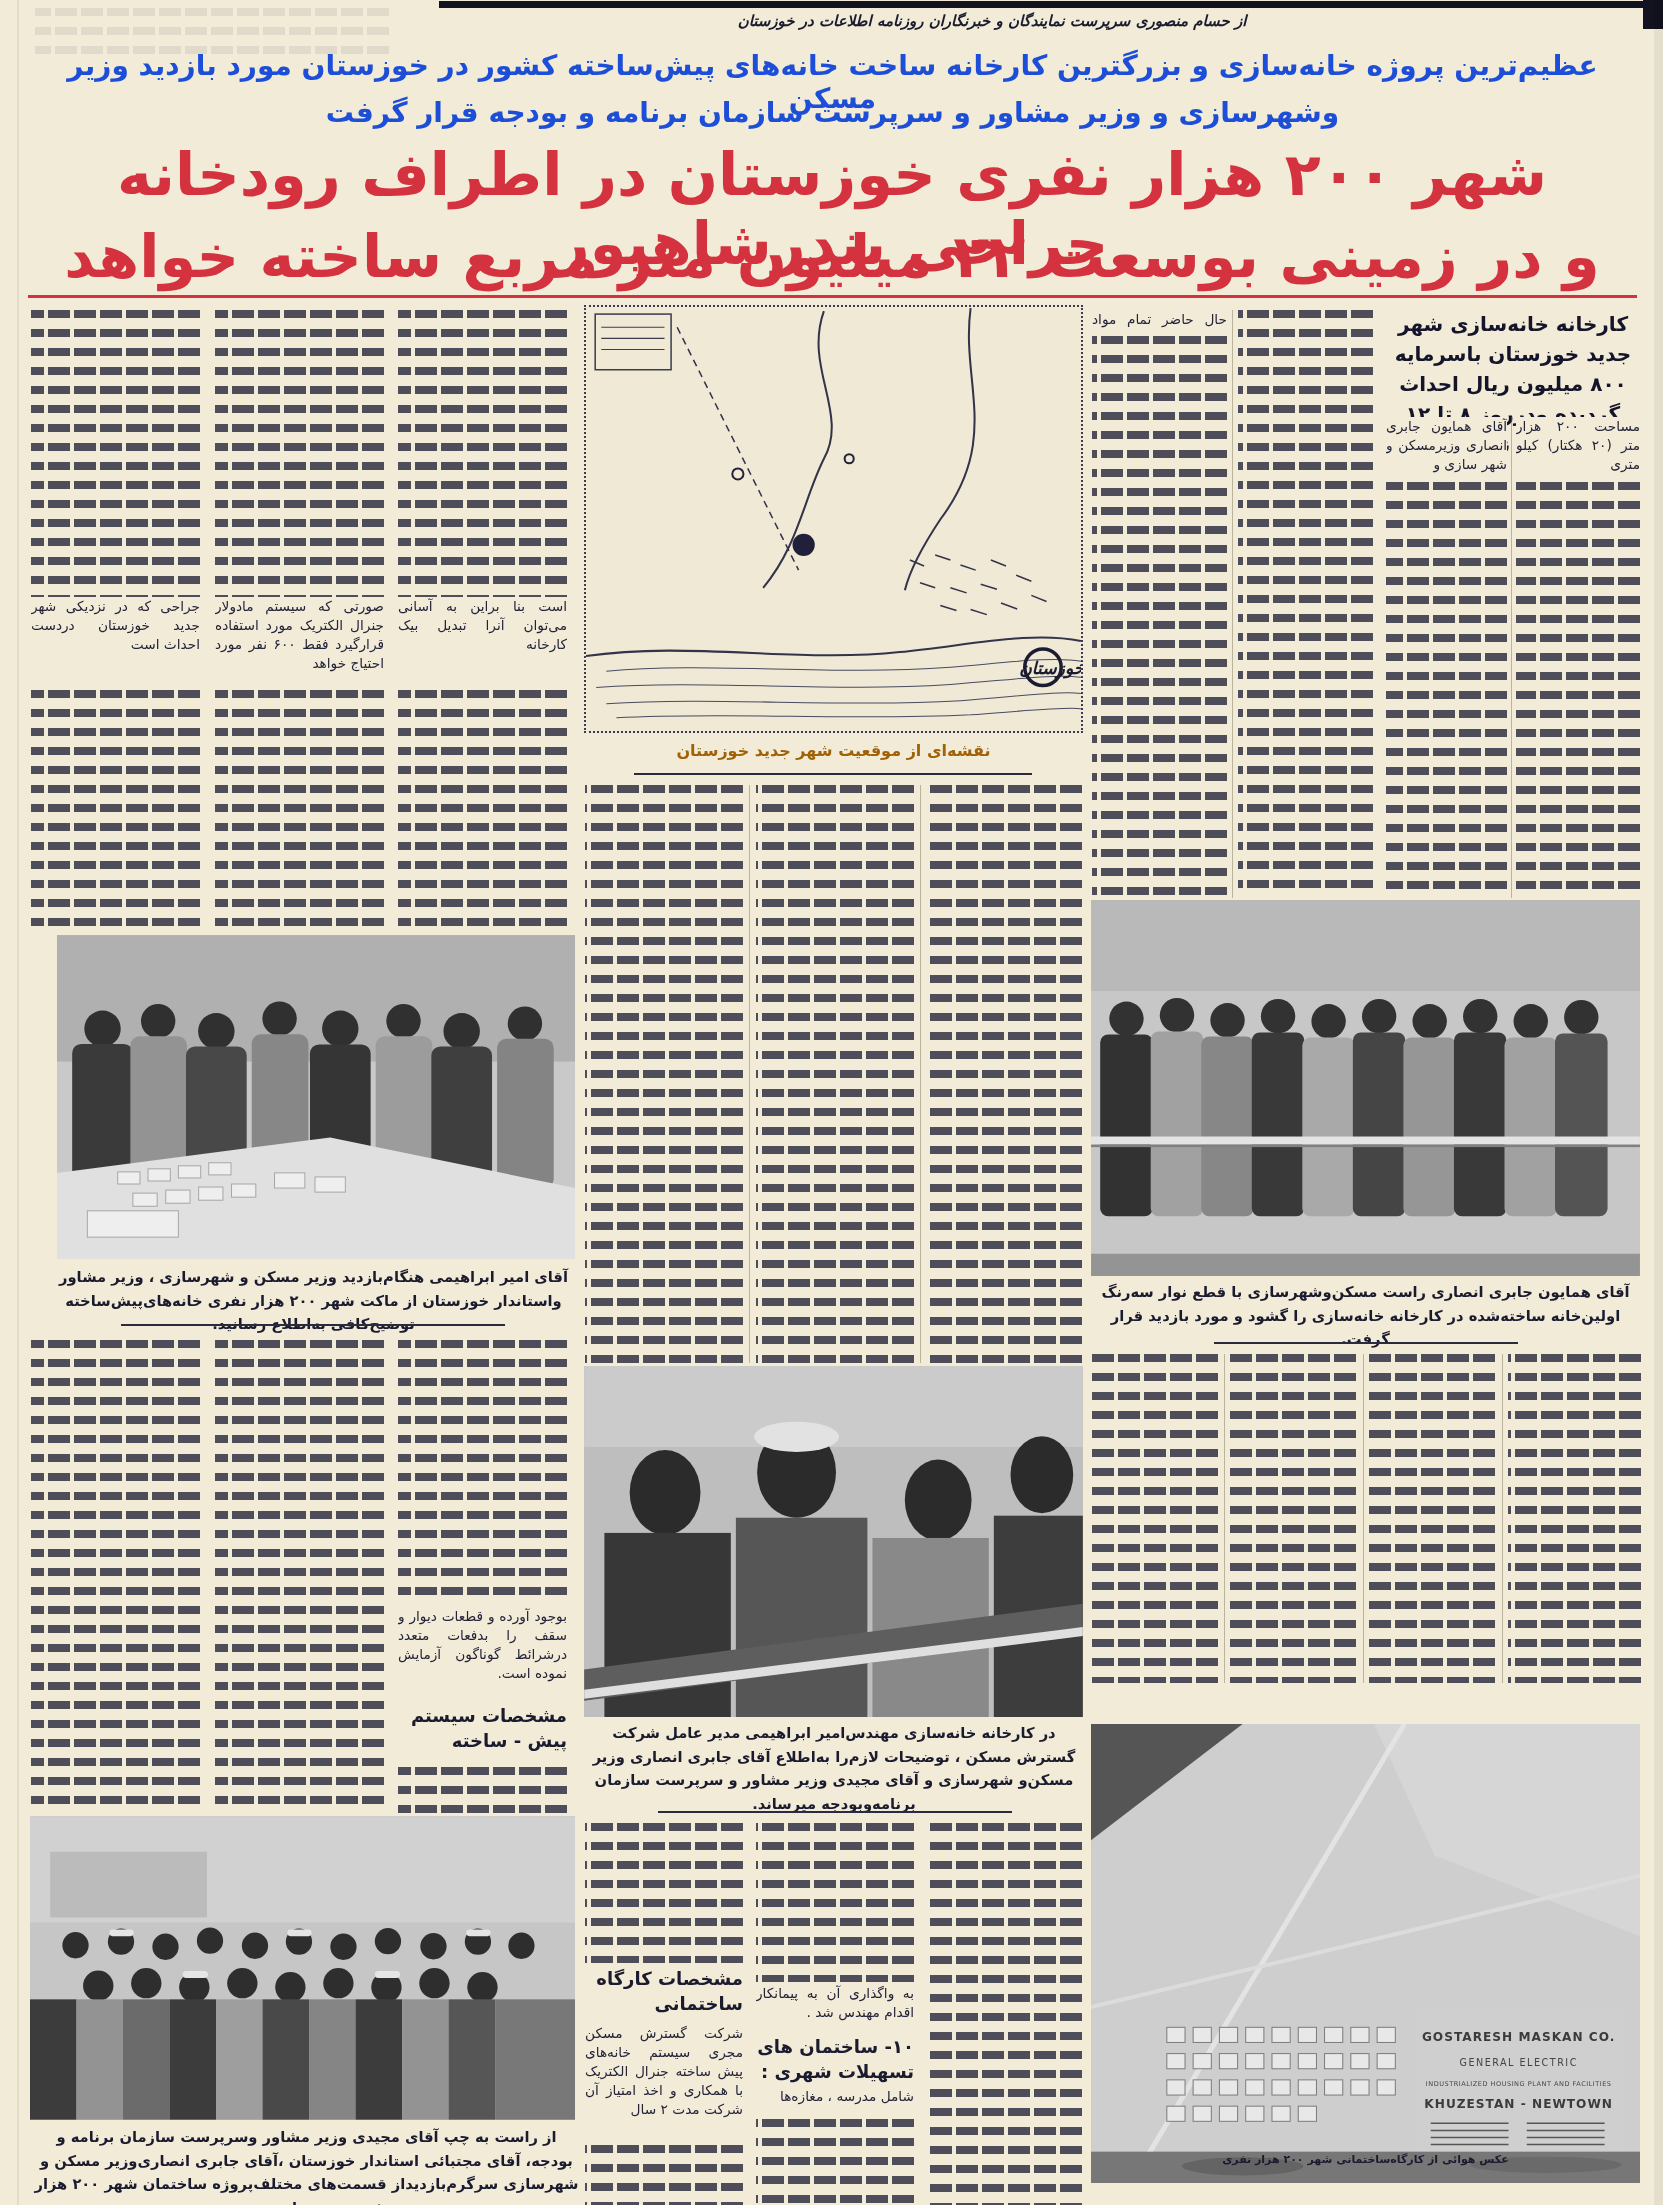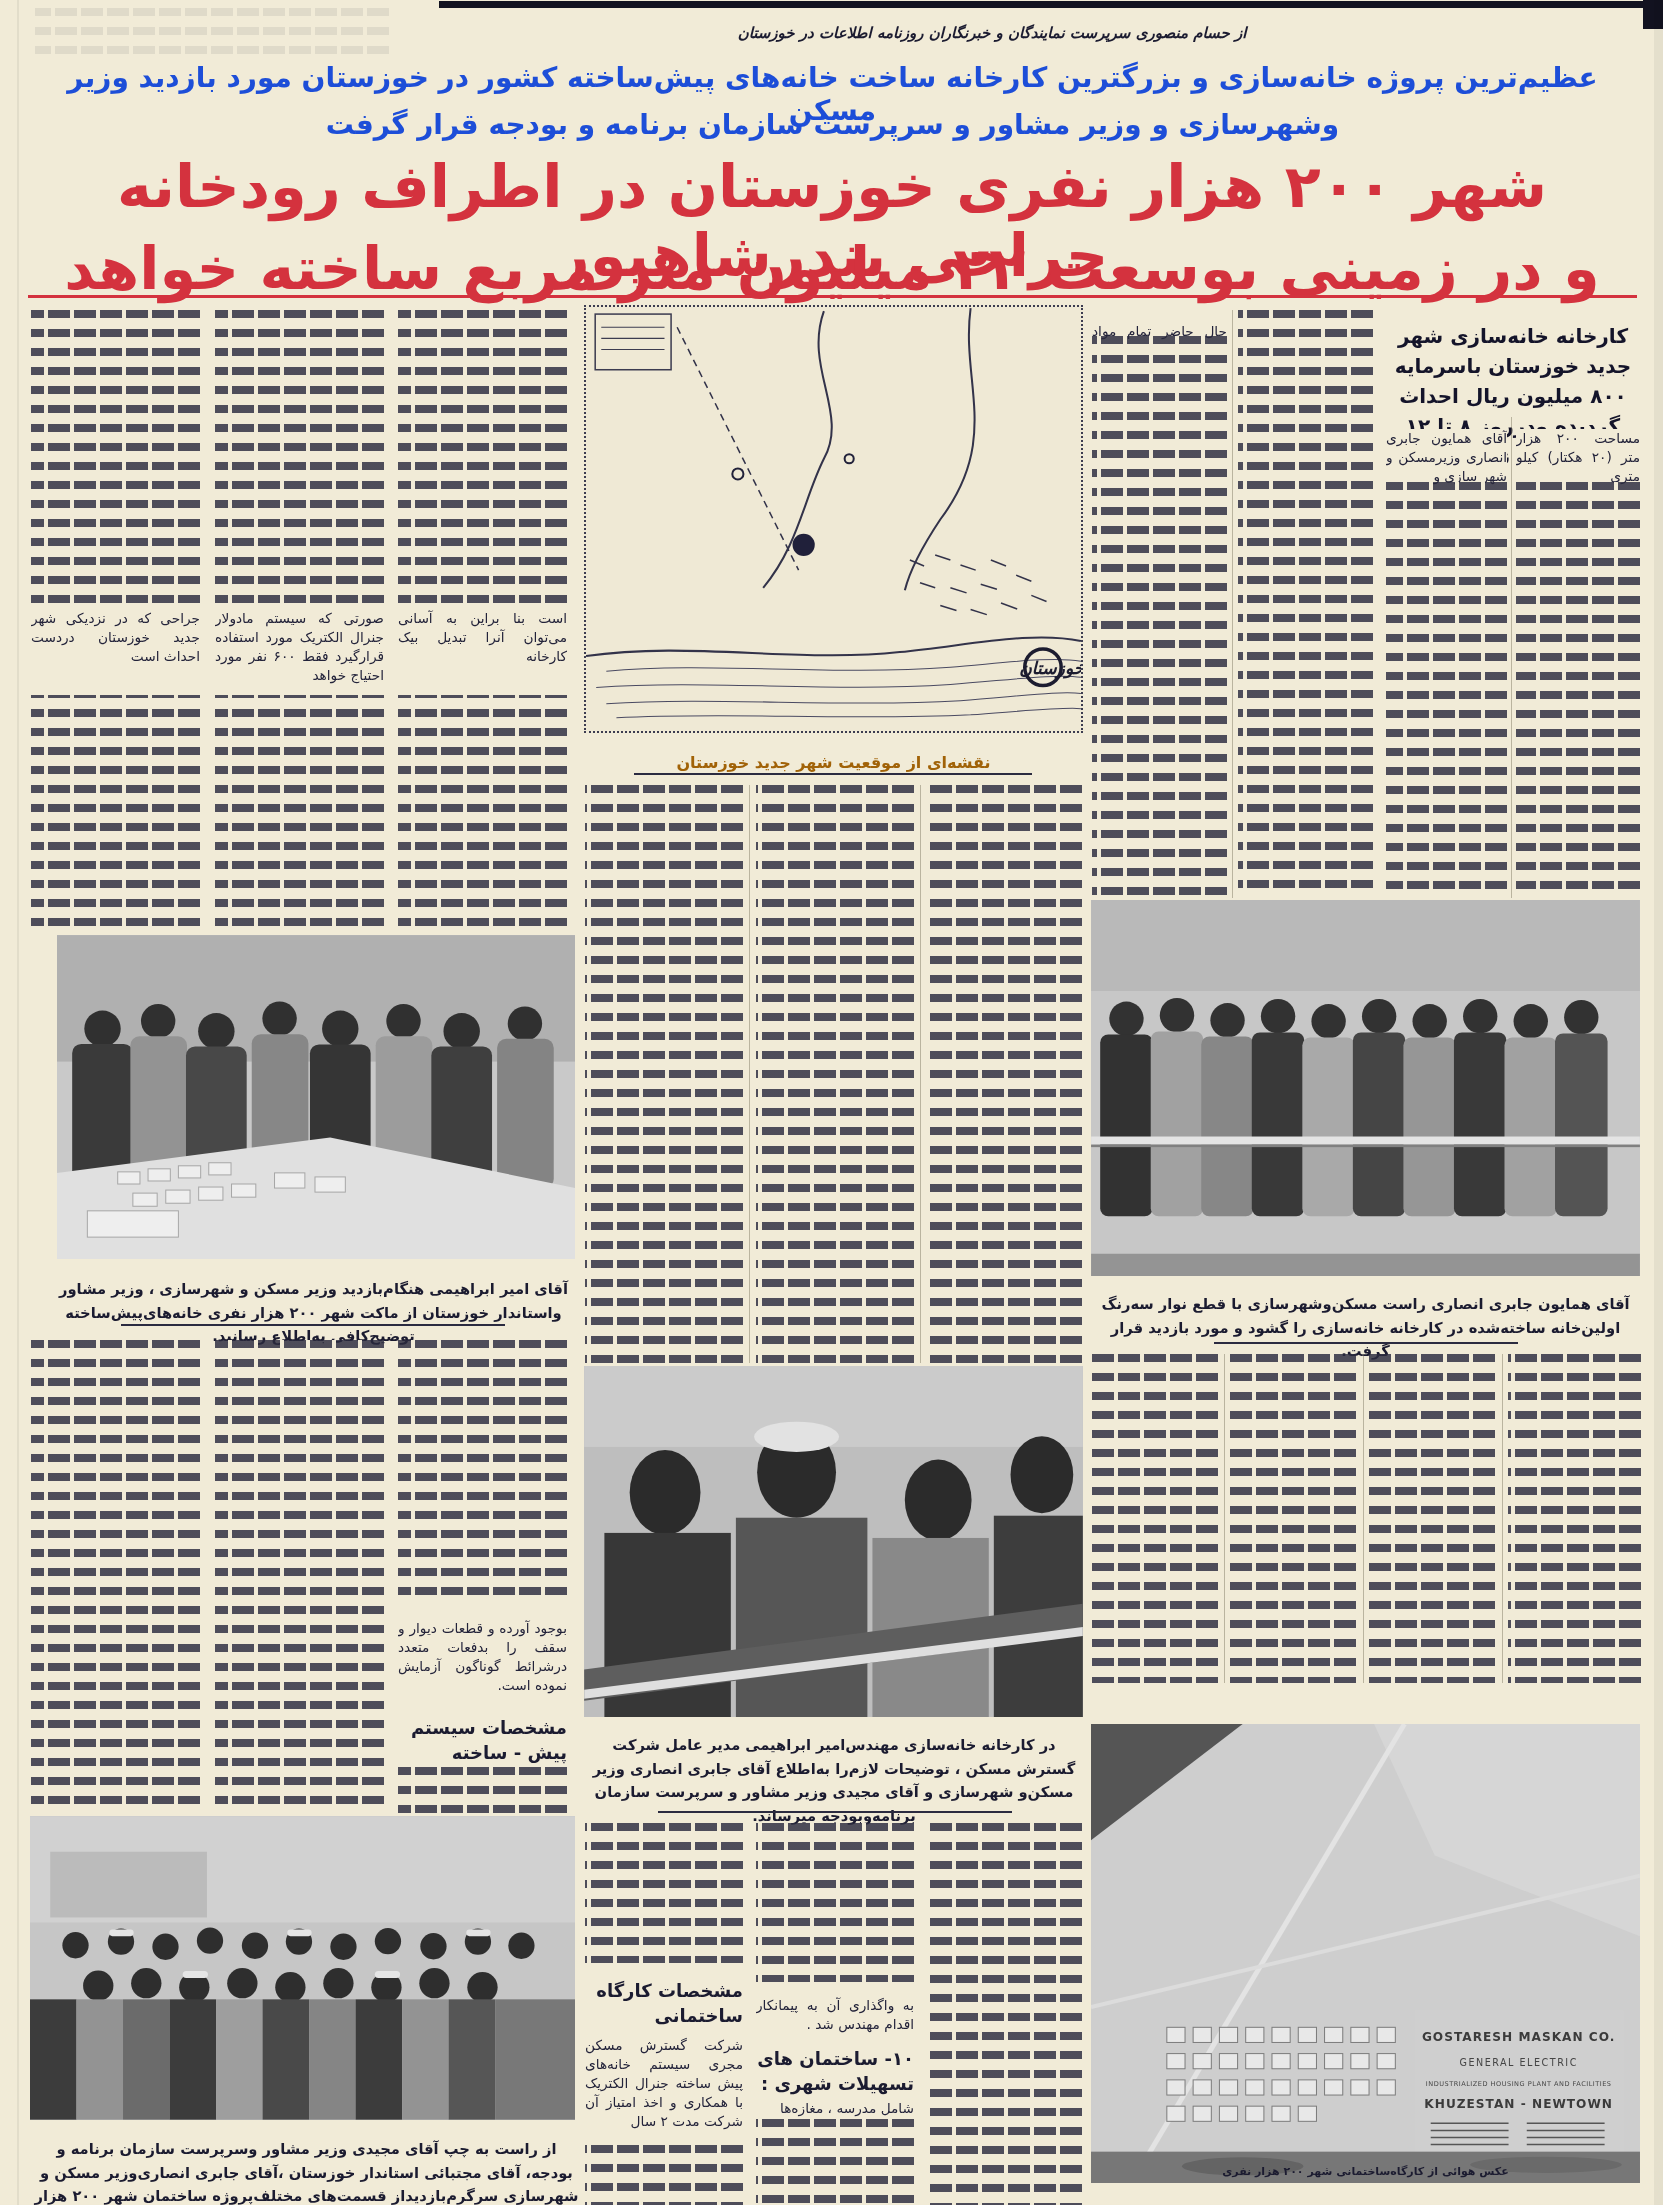--- a/index.html
+++ b/index.html
@@ -3,21 +3,21 @@
 <meta charset="utf-8">
 <style>
   html,body{margin:0;padding:0;}
   body{
     width:1664px;height:2205px;position:relative;overflow:hidden;
     background:#f1ebd7;
     font-family:"DejaVu Sans", sans-serif;
     color:#26263a;
   }
   .abs{position:absolute;}
-  .fa{direction:rtl;margin-top:12px;}
+  .fa{direction:rtl;}
   
   .black-rule{background:#121220;}
   .red-rule{background:#d4323e;}
   .thin-rule{background:#2b2b40;height:1.5px;}
   .col-rule{background:rgba(120,112,90,.45);width:1px;}
   
   .byline{font-size:15px;font-weight:bold;font-style:italic;text-align:center;color:#1b1b30;}
   .deck{font-size:28px;font-weight:900;text-align:center;color:#1d4ed8;letter-spacing:0.5px;}
   .mainred{font-size:59px;font-weight:900;text-align:center;color:#d4323e;letter-spacing:1px;}
   .subhead{font-size:20px;font-weight:900;line-height:1.5;text-align:center;color:#14142a;}

